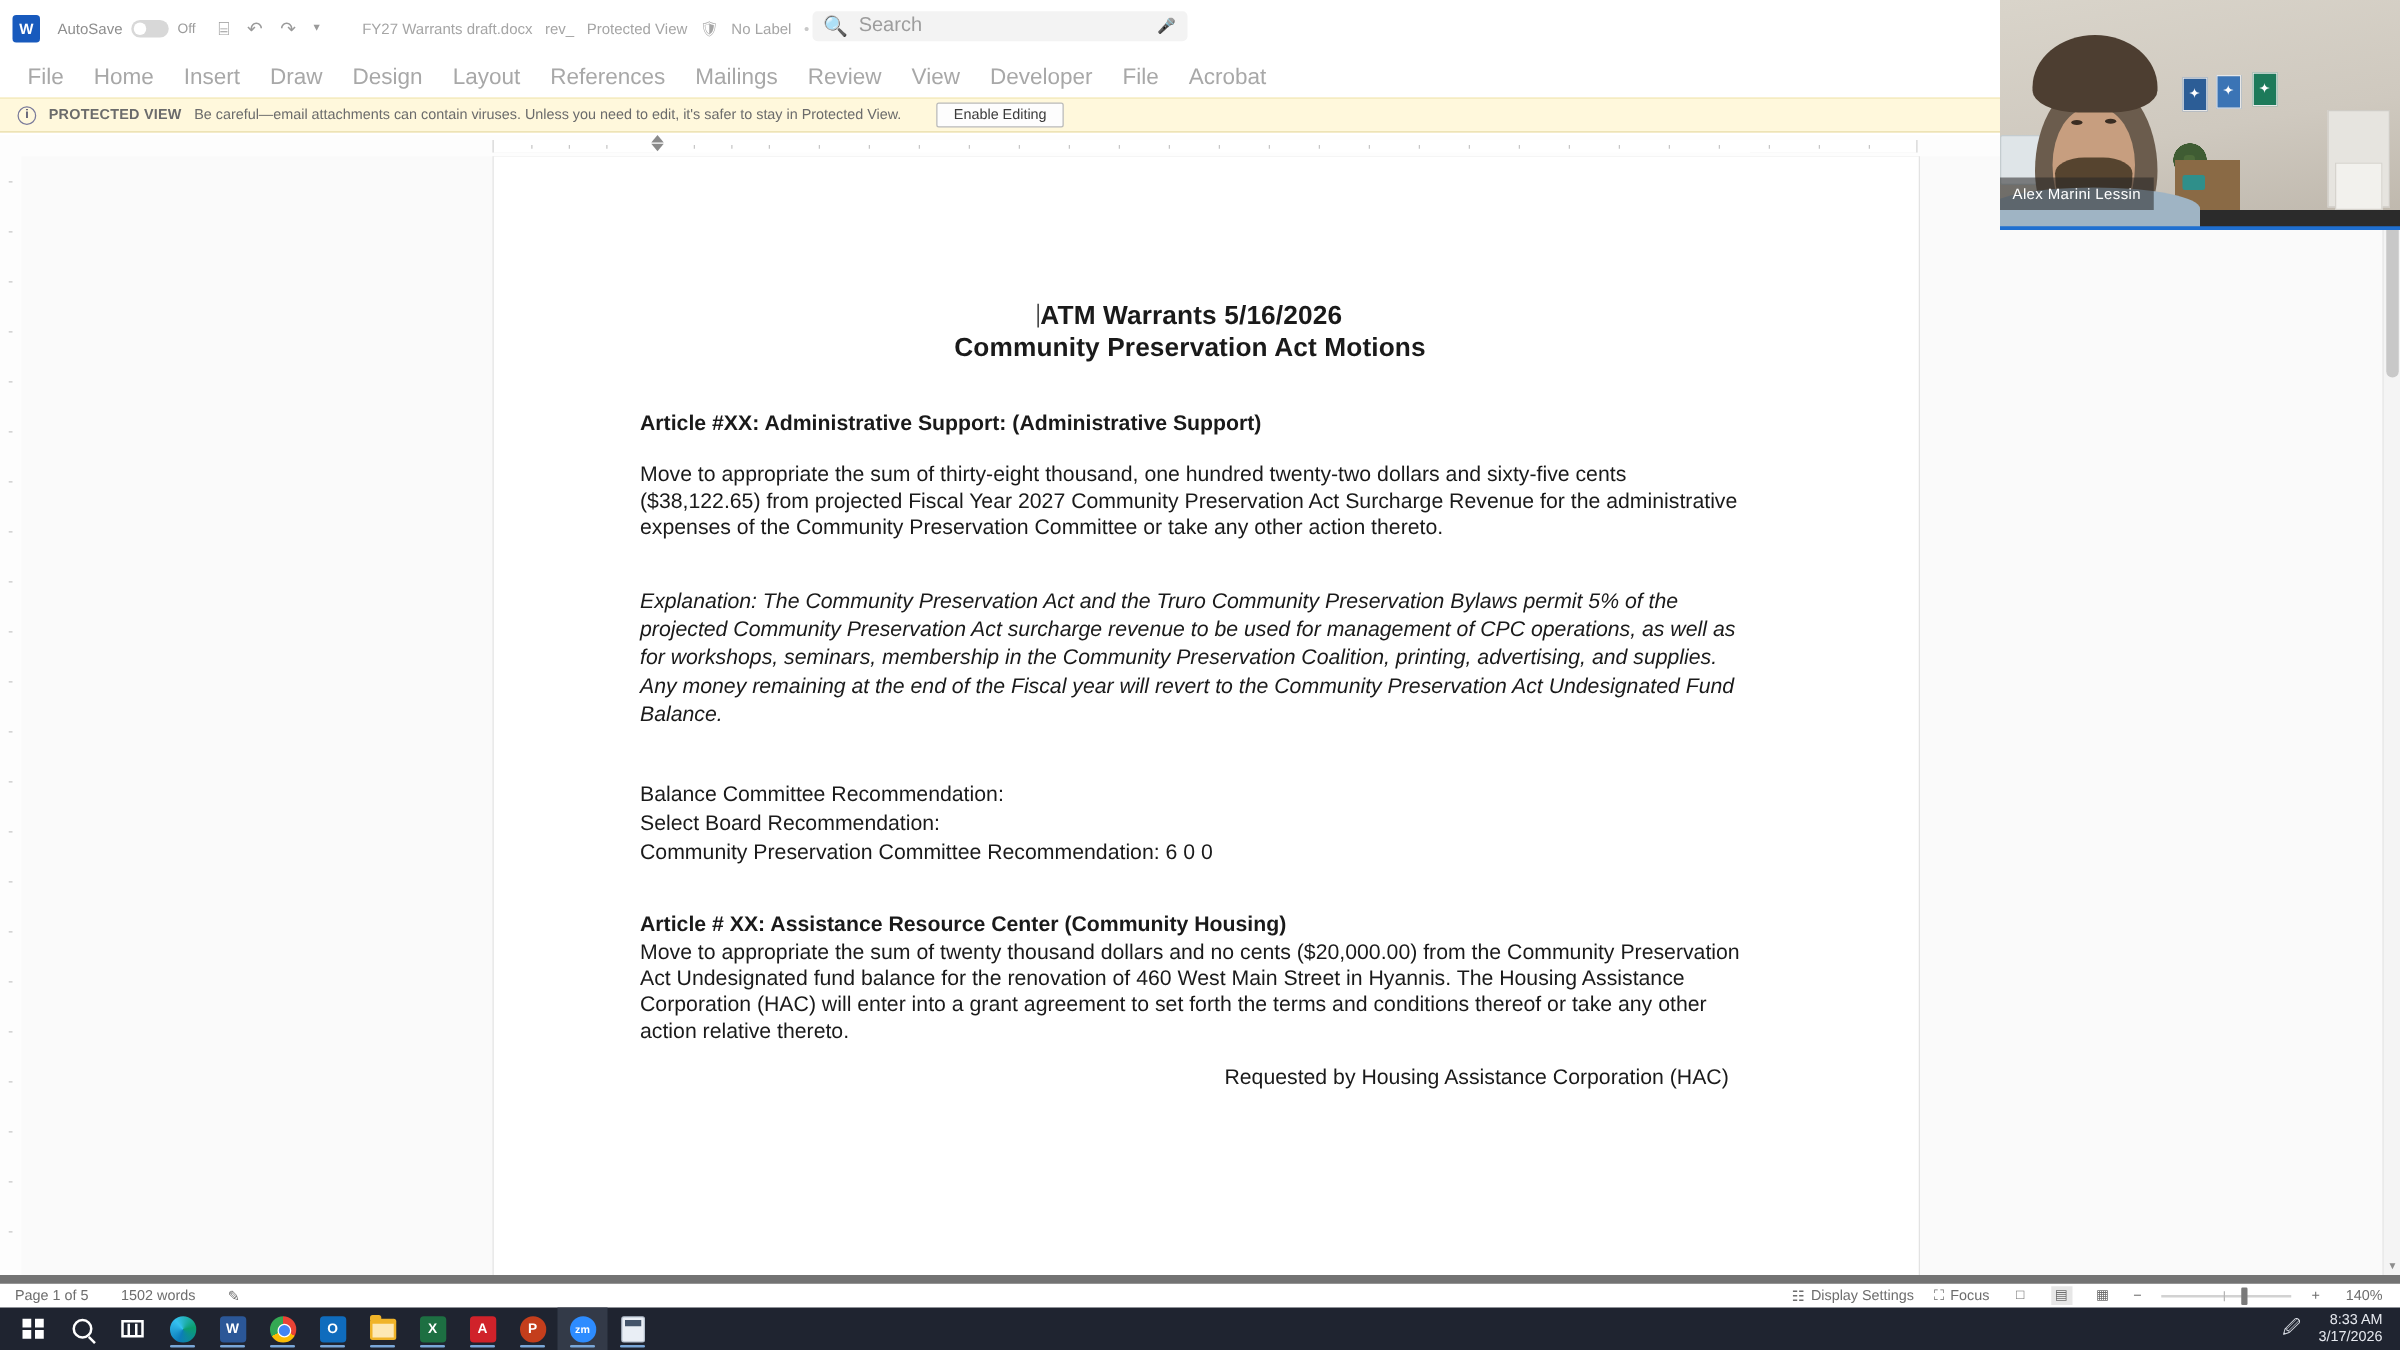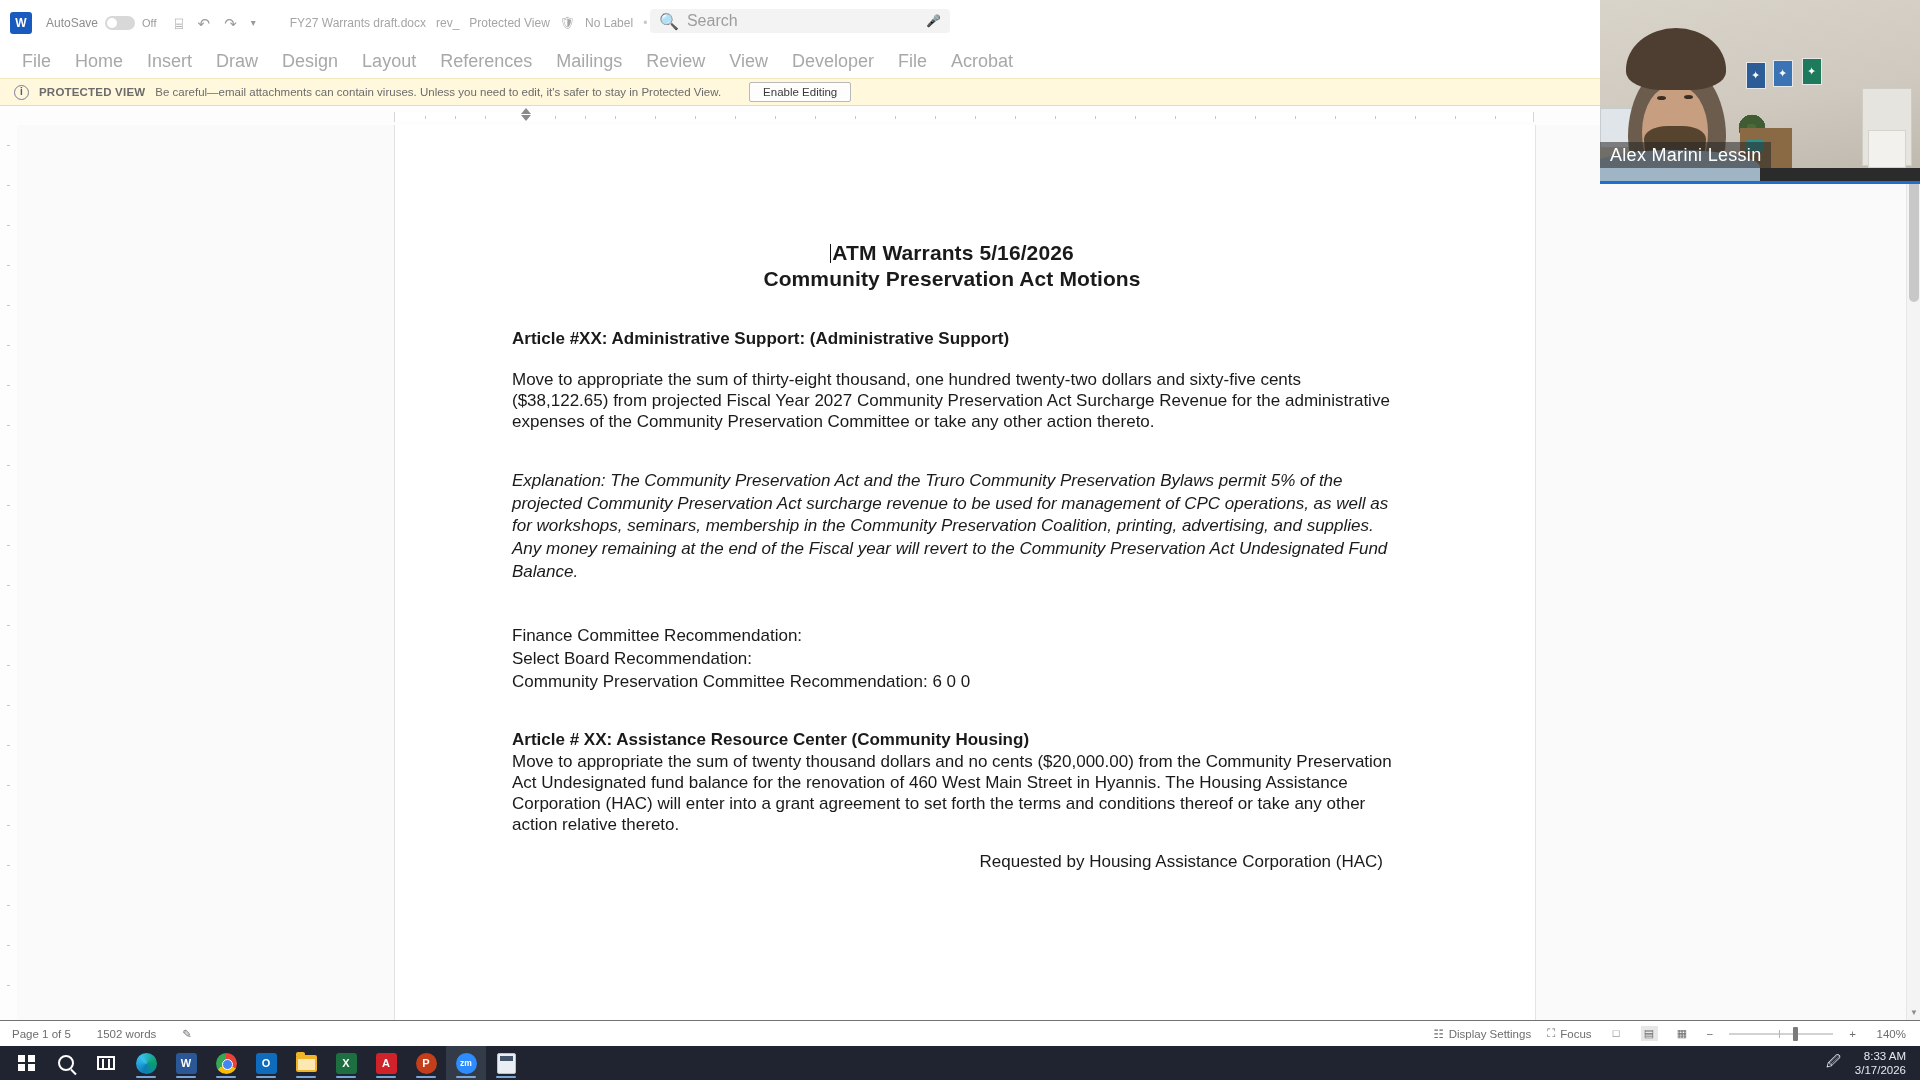--- a/index.html
+++ b/index.html
@@ -171,21 +171,21 @@
   .vscroll .arrow {
     position: absolute; left: 0; width: 14px; height: 14px;
     color: #8c8c8c; font-size: 8px; text-align: center; line-height: 14px;
   }
   .vscroll .arrow.up { top: 0; }
   .vscroll .arrow.dn { bottom: 0; }
 
   
   .statusbar {
     position: absolute; top: 1020px; left: 0; width: 1920px; height: 26px;
-    background: #ffffff; border-top: 1px solid #737373;
+    background: #ffffff; border-top: 7px solid #737373;
     display: flex; align-items: center; font-size: 11.5px; color: #6d6d6d;
   }
   .sb-left { display: flex; align-items: center; gap: 26px; padding-left: 12px; }
   .sb-right {
     margin-left: auto; display: flex; align-items: center; gap: 16px; padding-right: 14px;
   }
   .sb-item { display: flex; align-items: center; gap: 5px; white-space: nowrap; }
   .viewbtn {
     width: 17px; height: 15px; position: relative; color: #6d6d6d; font-size: 11px;
     text-align: center; line-height: 15px;
@@ -362,21 +362,21 @@
     background: #dfe5e8; border: 1px solid #c4cccf; border-radius: 2px;
   }
   .wc-bottom-dark {
     position: absolute; left: 140px; bottom: 0; width: 180px; height: 16px;
     background: #2b2b2b;
   }
   .wc-name {
     position: absolute; left: 0px; bottom: 16px; height: 26px;
     background: rgba(38,38,38,.55); color: #fff;
     display: flex; align-items: center; padding: 0 10px;
-    font-size: 18px; letter-spacing: .3px;
+    font-size: 12px; letter-spacing: .3px;
   }
   .wc-bluebar {
     position: absolute; left: 0; bottom: 0; width: 320px; height: 3px;
     background: #1f6fd0;
   }
 </style>
 </head>
 <body>
 
 <div id="app">
@@ -513,21 +513,21 @@
         </div>
 
         <h3 class="art-head">Article #XX: Administrative Support: (Administrative Support)</h3>
 
         <p class="para">Move to appropriate the sum of thirty-eight thousand, one hundred twenty-two dollars and sixty-five cents ($38,122.65) from projected Fiscal Year 2027 Community Preservation Act Surcharge Revenue for the administrative expenses of the Community Preservation Committee or take any other action thereto.</p>
 
 
         <p class="explanation">Explanation: The Community Preservation Act and the Truro Community Preservation Bylaws permit 5% of the projected Community Preservation Act surcharge revenue to be used for management of CPC operations, as well as for workshops, seminars, membership in the Community Preservation Coalition, printing, advertising, and supplies. Any money remaining at the end of the Fiscal year will revert to the Community Preservation Act Undesignated Fund Balance.</p>
 
         <div class="rec-block">
-          <div class="rec">Finance Committee Recommendation:</div>
+          <div class="rec">Balance Committee Recommendation:</div>
           <div class="rec">Select Board Recommendation:</div>
           <div class="rec">Community Preservation Committee Recommendation: 6 0 0</div>
         </div>
 
         <h3 class="art-head">Article # XX: Assistance Resource Center (Community Housing)</h3>
 
         <p class="para tight">Move to appropriate the sum of twenty thousand dollars and no cents ($20,000.00) from the Community Preservation Act Undesignated fund balance for the renovation of 460 West Main Street in Hyannis. The Housing Assistance Corporation (HAC) will enter into a grant agreement to set forth the terms and conditions thereof or take any other action relative thereto.</p>
 
         <p class="signature">Requested by Housing Assistance Corporation (HAC)</p>
 

